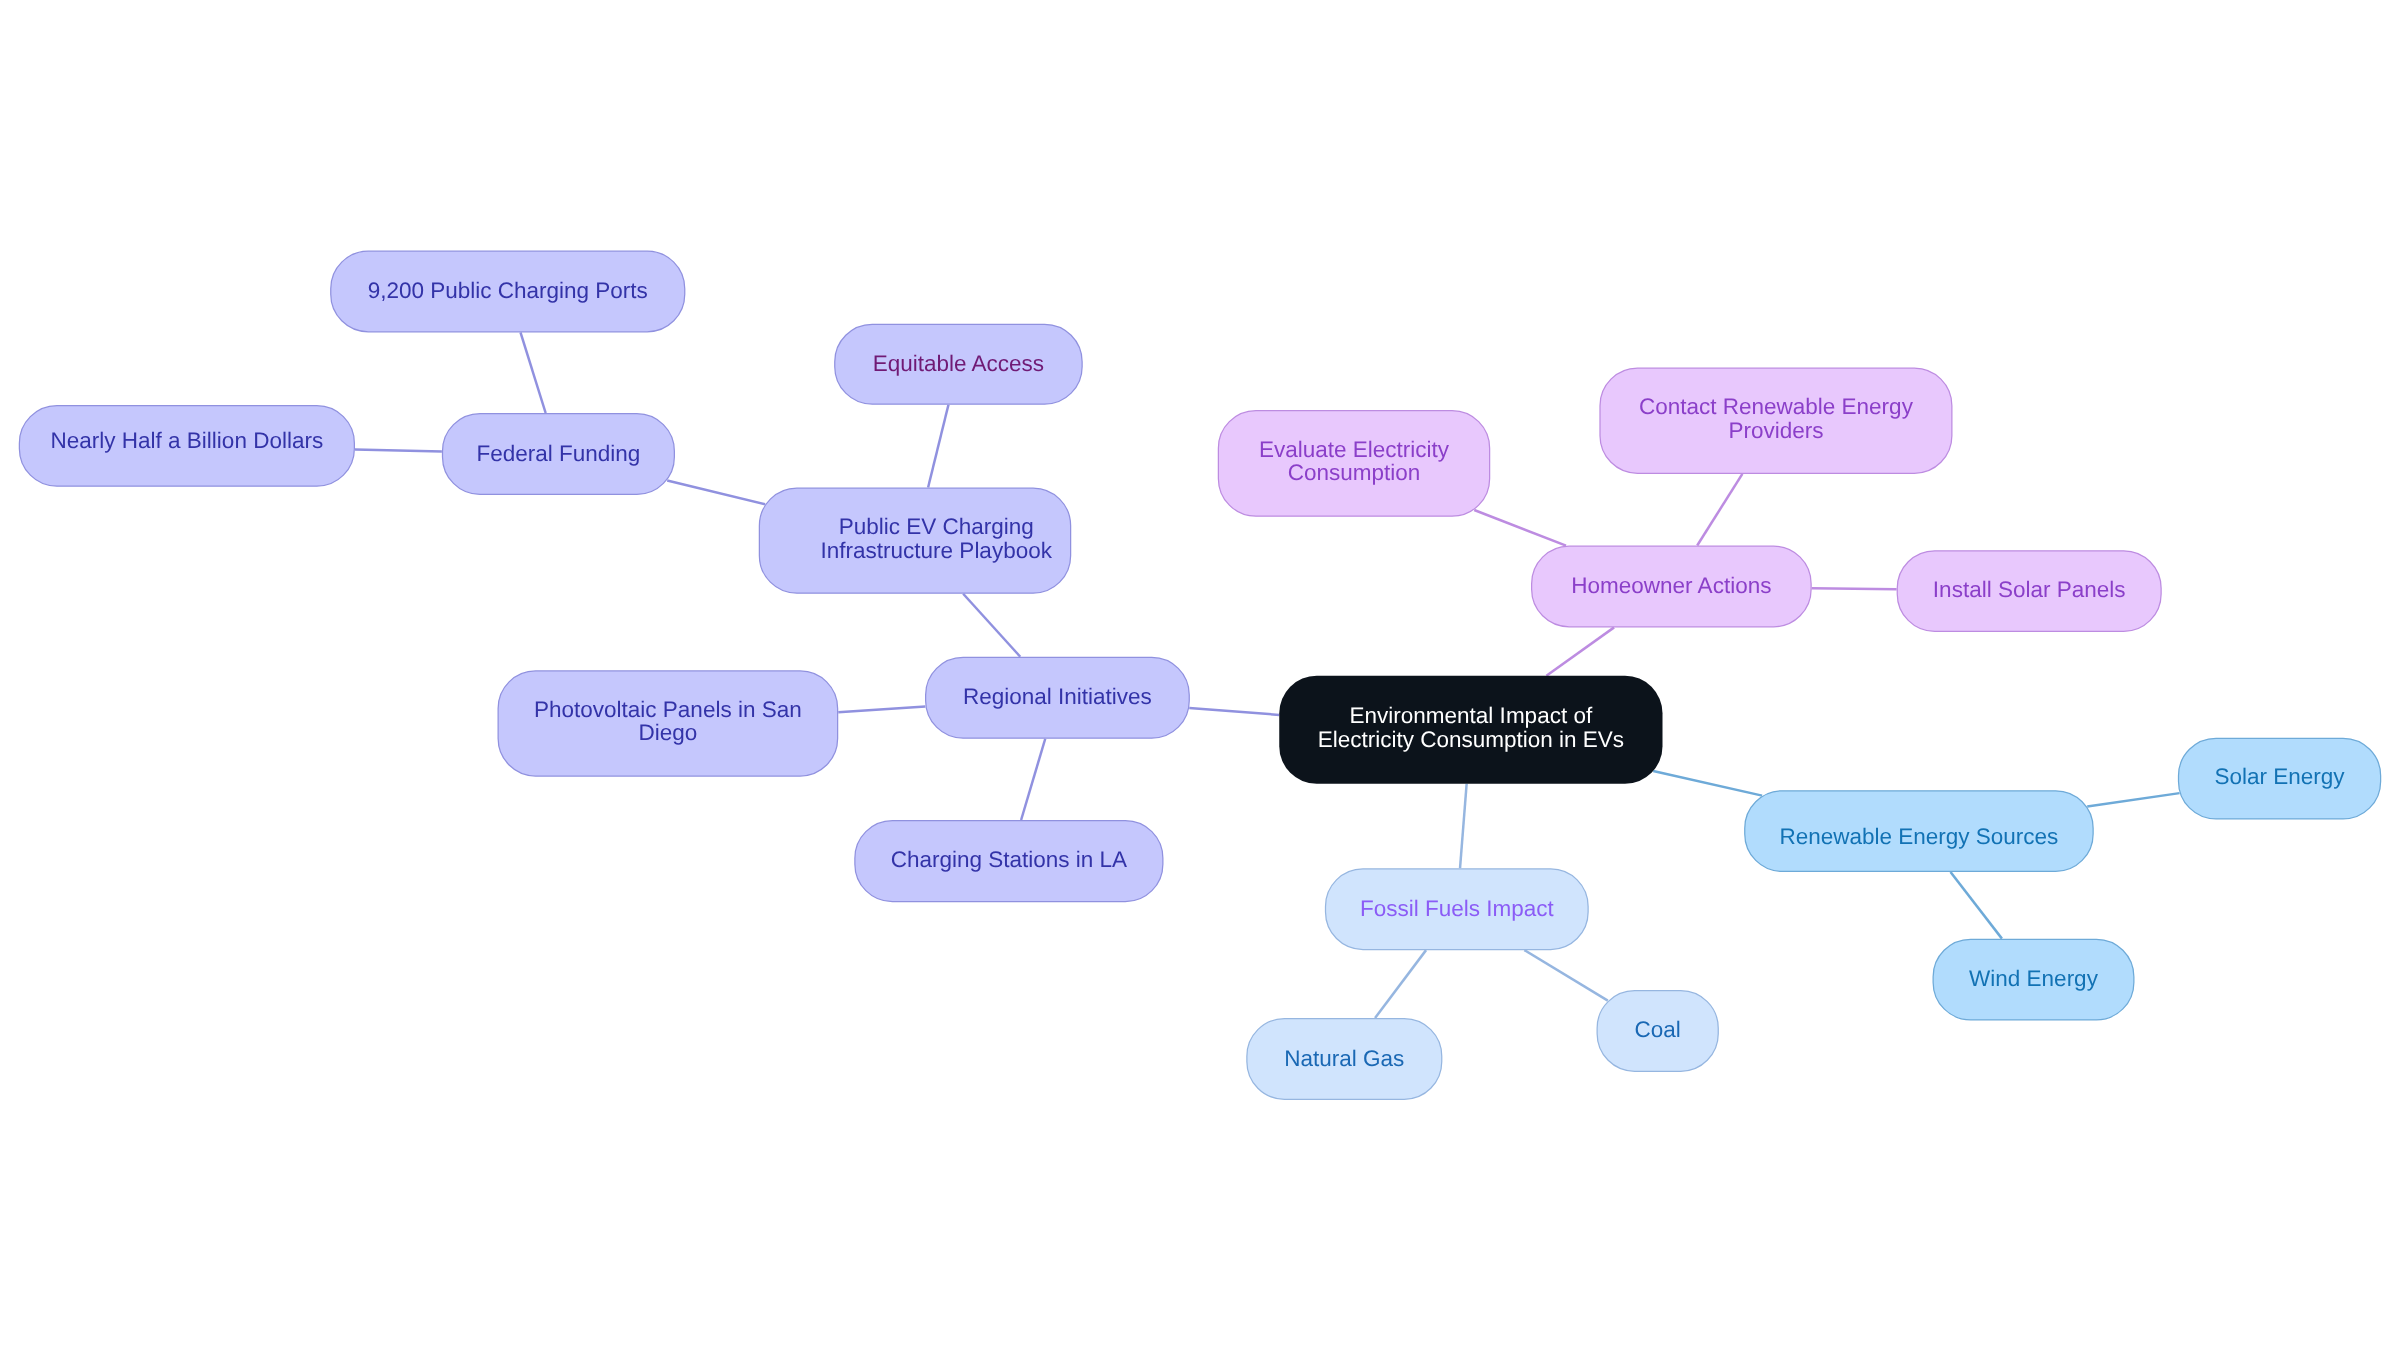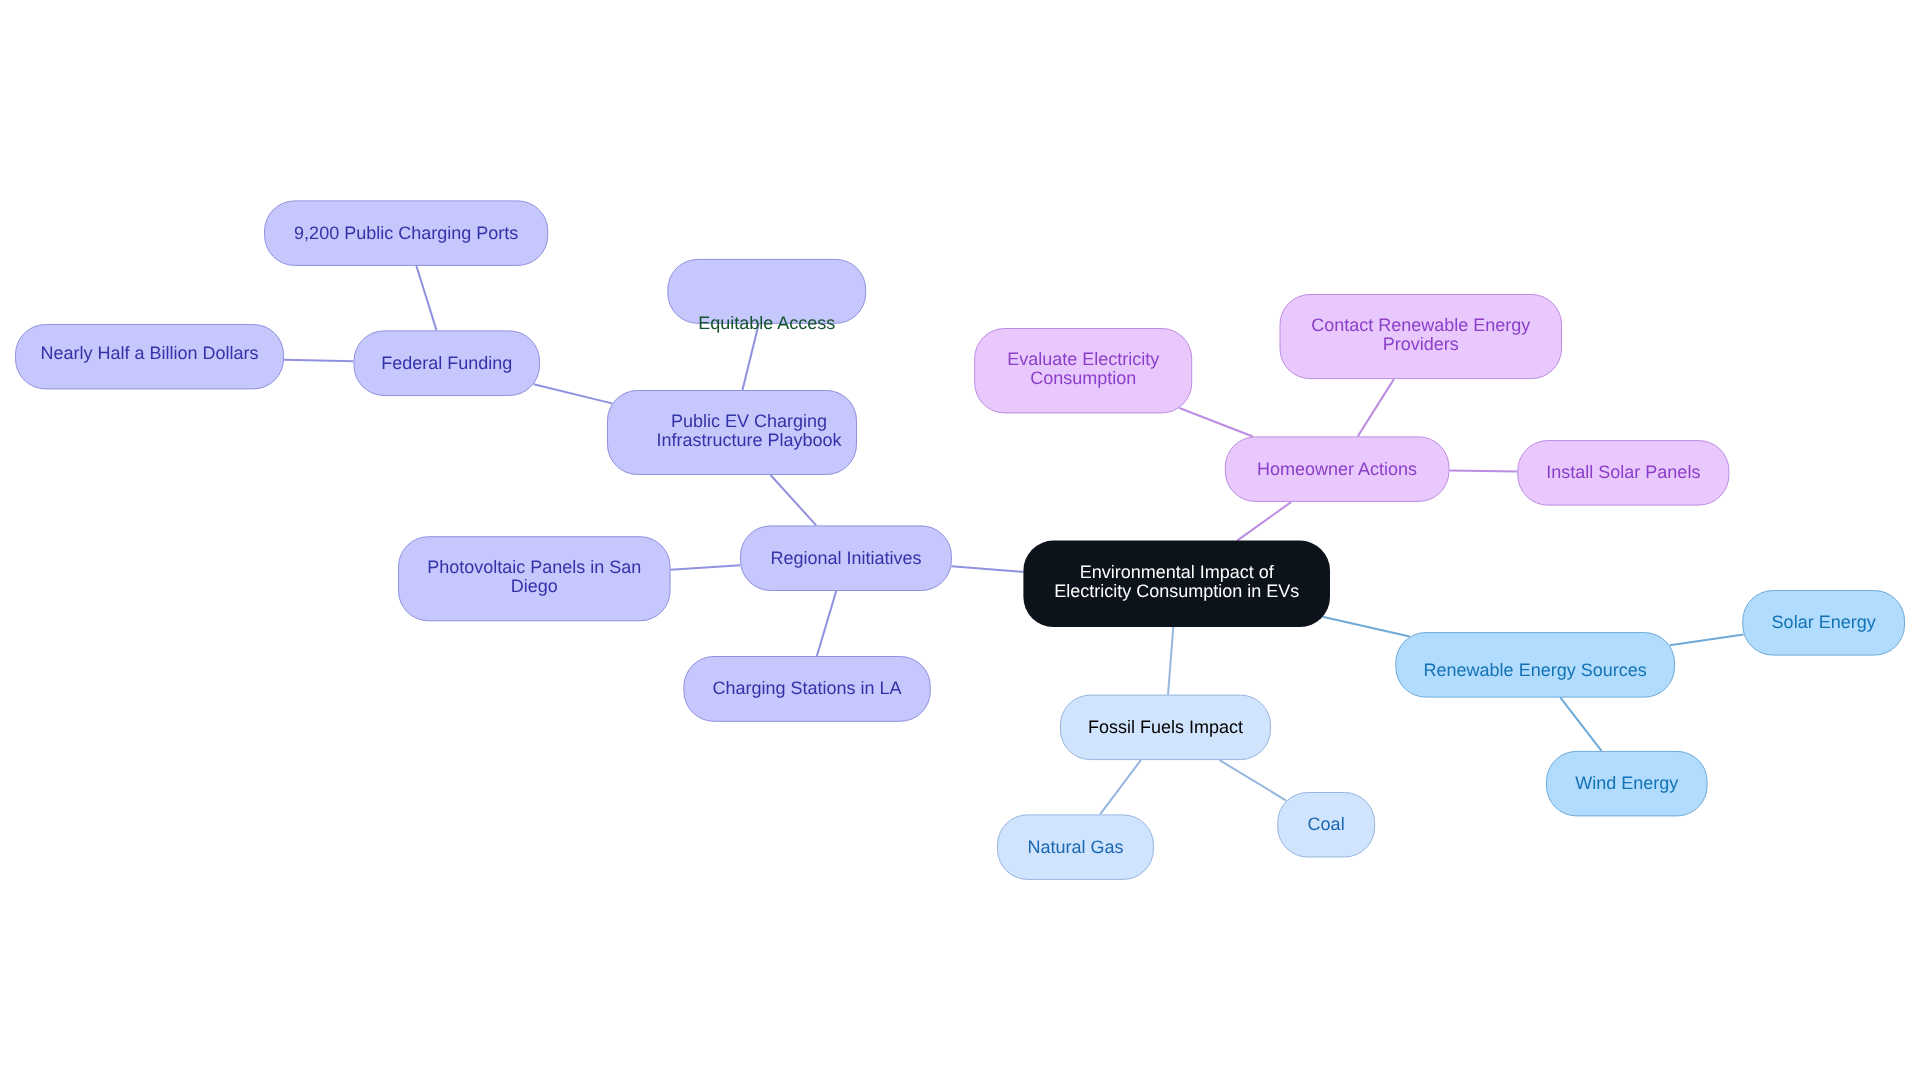--- a/index.html
+++ b/index.html
@@ -62,32 +62,32 @@
         <rect x="997.5" y="814.9" width="155.9" height="64.5" rx="30" ry="30" fill="#d0e4fd" stroke="#96b6e0" stroke-width="1"></rect>
         <rect x="1277.7" y="792.5" width="96.9" height="64.5" rx="30" ry="30" fill="#d0e4fd" stroke="#96b6e0" stroke-width="1"></rect>
       </g>
     </svg>
   <span id="diagram-title">Environmental Impact of Electricity Consumption in EVs</span>
 <div class="node" style="left: 1023.4px; top: 540.6px; width: 306.6px; height: 86.4px; color: rgb(255, 255, 255); font-size: 18px; line-height: 19px;"><span style="transform: translateY(-1.7px) translateZ(0px);">Environmental Impact of
 Electricity Consumption in EVs</span></div>
     <div class="node" style="left: 740px; top: 525.4px; width: 211.9px; height: 65.6px; color: rgb(51, 51, 168); font-size: 18px; line-height: 19px;"><span style="transform: translateY(-0.5px) translateZ(0px);">Regional Initiatives</span></div>
     <div class="node" style="left: 607px; top: 390px; width: 250px; height: 85px; color: rgb(51, 51, 168); font-size: 18px; line-height: 19px; padding-left: 34px;"><span style="transform: translateY(-1.7px) translateZ(0px);">Public EV Charging
 Infrastructure Playbook</span></div>
-    <div class="node" style="left: 667.3px; top: 258.9px; width: 198.9px; height: 64.9px; color: #14532d; font-size: 18px; line-height: 19px; margin-top: 32px;"><span style="transform: translateY(-0.5px) translateZ(0px);">Equitable Access</span></div>
+    <div class="node" style="left: 667.3px; top: 258.9px; width: 198.9px; height: 64.9px; color: #701a75; font-size: 18px; line-height: 19px;"><span style="transform: translateY(-0.5px) translateZ(0px);">Equitable Access</span></div>
     <div class="node" style="left: 353.5px; top: 330.4px; width: 186.5px; height: 65.6px; color: rgb(51, 51, 168); font-size: 18px; line-height: 19px;"><span style="transform: translateY(-0.5px) translateZ(0px);">Federal Funding</span></div>
     <div class="node" style="left: 264.1px; top: 200.4px; width: 284.2px; height: 65.5px; color: rgb(51, 51, 168); font-size: 18px; line-height: 19px;"><span style="transform: translateY(-0.5px) translateZ(0px);">9,200 Public Charging Ports</span></div>
     <div class="node" style="left: 15px; top: 324px; width: 269px; height: 59px; color: rgb(51, 51, 168); font-size: 18px; line-height: 19px;"><span style="transform: translateY(-0.5px) translateZ(0px);">Nearly Half a Billion Dollars</span></div>
     <div class="node" style="left: 398px; top: 536.2px; width: 272.6px; height: 85.1px; color: rgb(51, 51, 168); font-size: 18px; line-height: 19px;"><span style="transform: translateY(-1.7px) translateZ(0px);">Photovoltaic Panels in San
 Diego</span></div>
     <div class="node" style="left: 683.4px; top: 656px; width: 247.4px; height: 65.8px; color: rgb(51, 51, 168); font-size: 18px; line-height: 19px;"><span style="transform: translateY(-0.5px) translateZ(0px);">Charging Stations in LA</span></div>
     <div class="node" style="left: 1224.8px; top: 436.4px; width: 224.6px; height: 65.5px; color: rgb(139, 63, 201); font-size: 18px; line-height: 19px;"><span style="transform: translateY(-0.5px) translateZ(0px);">Homeowner Actions</span></div>
     <div class="node" style="left: 974.2px; top: 328px; width: 218px; height: 85.4px; color: rgb(139, 63, 201); font-size: 18px; line-height: 19px;"><span style="transform: translateY(-1.7px) translateZ(0px);">Evaluate Electricity
 Consumption</span></div>
     <div class="node" style="left: 1279.5px; top: 294px; width: 282.5px; height: 85.1px; color: rgb(139, 63, 201); font-size: 18px; line-height: 19px;"><span style="transform: translateY(-1.7px) translateZ(0px);">Contact Renewable Energy
 Providers</span></div>
     <div class="node" style="left: 1517.3px; top: 440.1px; width: 212.1px; height: 65.5px; color: rgb(139, 63, 201); font-size: 18px; line-height: 19px;"><span style="transform: translateY(-0.5px) translateZ(0px);">Install Solar Panels</span></div>
     <div class="node" style="left: 1395.3px; top: 632.1px; width: 279.7px; height: 76px; color: rgb(18, 114, 180); font-size: 18px; line-height: 19px;"><span style="transform: translateY(-0.5px) translateZ(0px);">Renewable Energy Sources</span></div>
     <div class="node" style="left: 1742.3px; top: 590.1px; width: 162.7px; height: 65.5px; color: rgb(18, 114, 180); font-size: 18px; line-height: 19px; text-align: center;"><span style="transform: translateY(-0.5px) translateZ(0px);">Solar Energy</span></div>
     <div class="node" style="left: 1546px; top: 750.9px; width: 161.6px; height: 65.5px; color: rgb(18, 114, 180); font-size: 18px; line-height: 19px;"><span style="transform: translateY(-0.5px) translateZ(0px);">Wind Energy</span></div>
-    <div class="node" style="left: 1059.9px; top: 694.6px; width: 211.1px; height: 65.5px; color: #000000; font-size: 18px; line-height: 19px;"><span style="transform: translateY(-0.5px) translateZ(0px);">Fossil Fuels Impact</span></div>
+    <div class="node" style="left: 1059.9px; top: 694.6px; width: 211.1px; height: 65.5px; color: #8b5cf6; font-size: 18px; line-height: 19px;"><span style="transform: translateY(-0.5px) translateZ(0px);">Fossil Fuels Impact</span></div>
     <div class="node" style="left: 997px; top: 814.4px; width: 156.9px; height: 65.5px; color: rgb(26, 104, 180); font-size: 18px; line-height: 19px;"><span style="transform: translateY(-0.5px) translateZ(0px);">Natural Gas</span></div>
     <div class="node" style="left: 1277.2px; top: 792px; width: 97.9px; height: 65.5px; color: rgb(26, 104, 180); font-size: 18px; line-height: 19px;"><span style="transform: translateY(-0.5px) translateZ(0px);">Coal</span></div>
   </div>
 
 </body></html>

